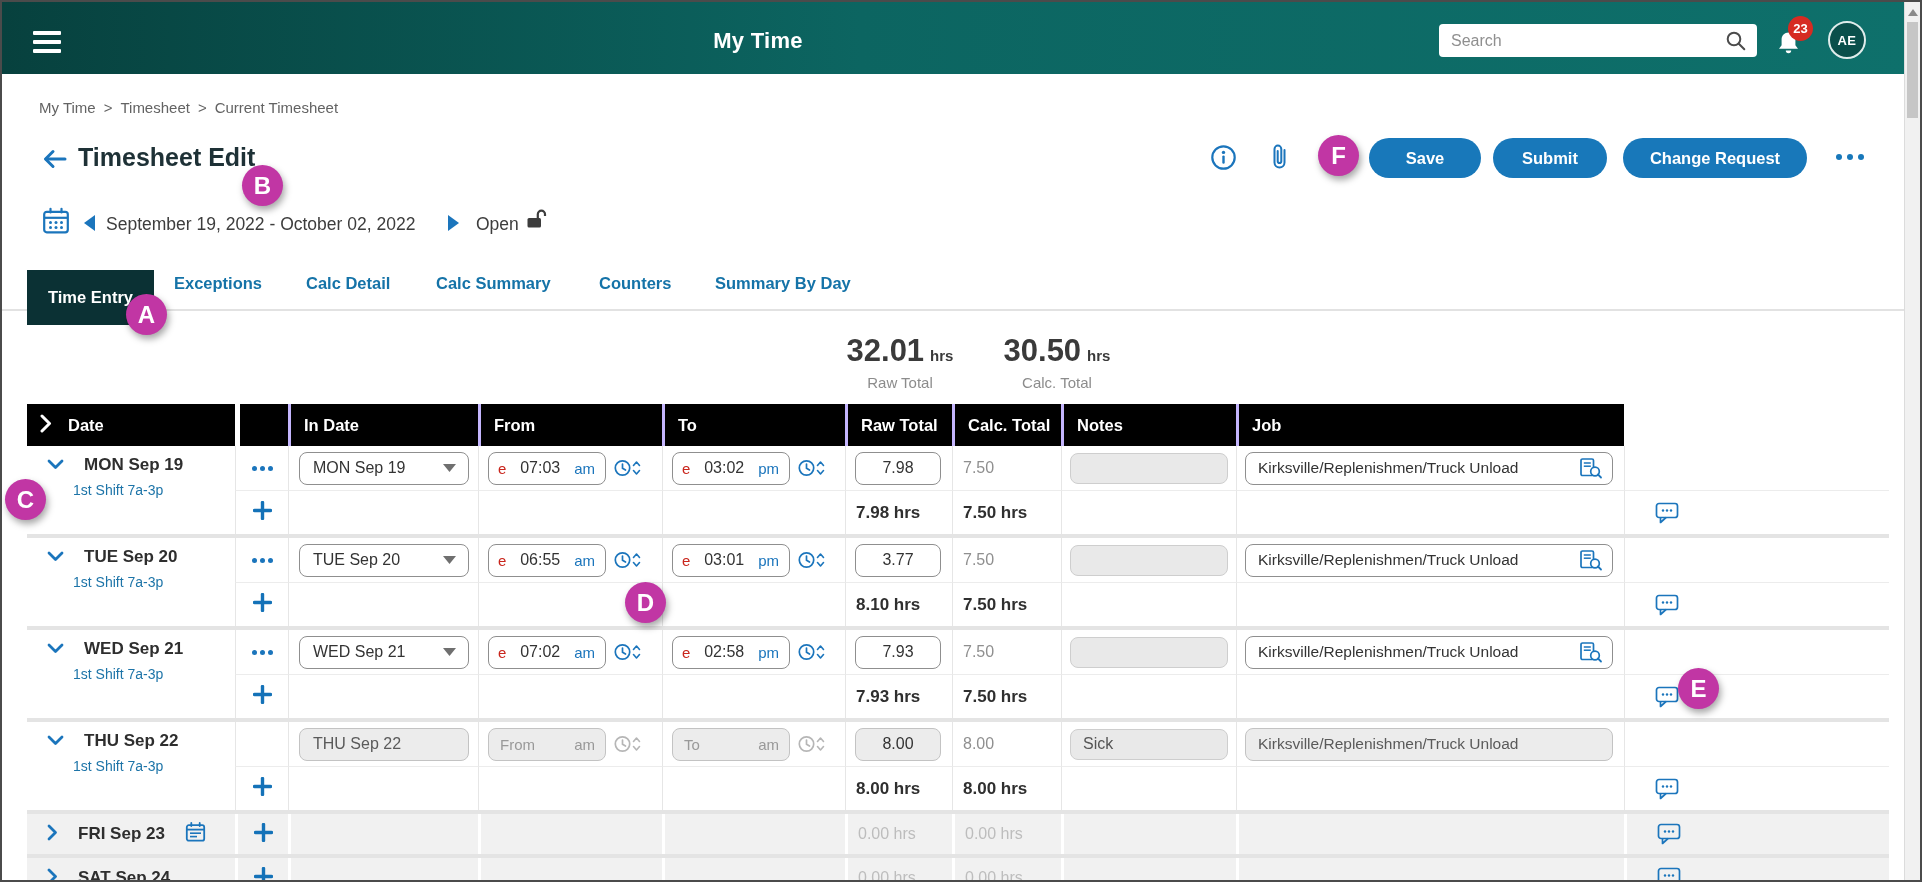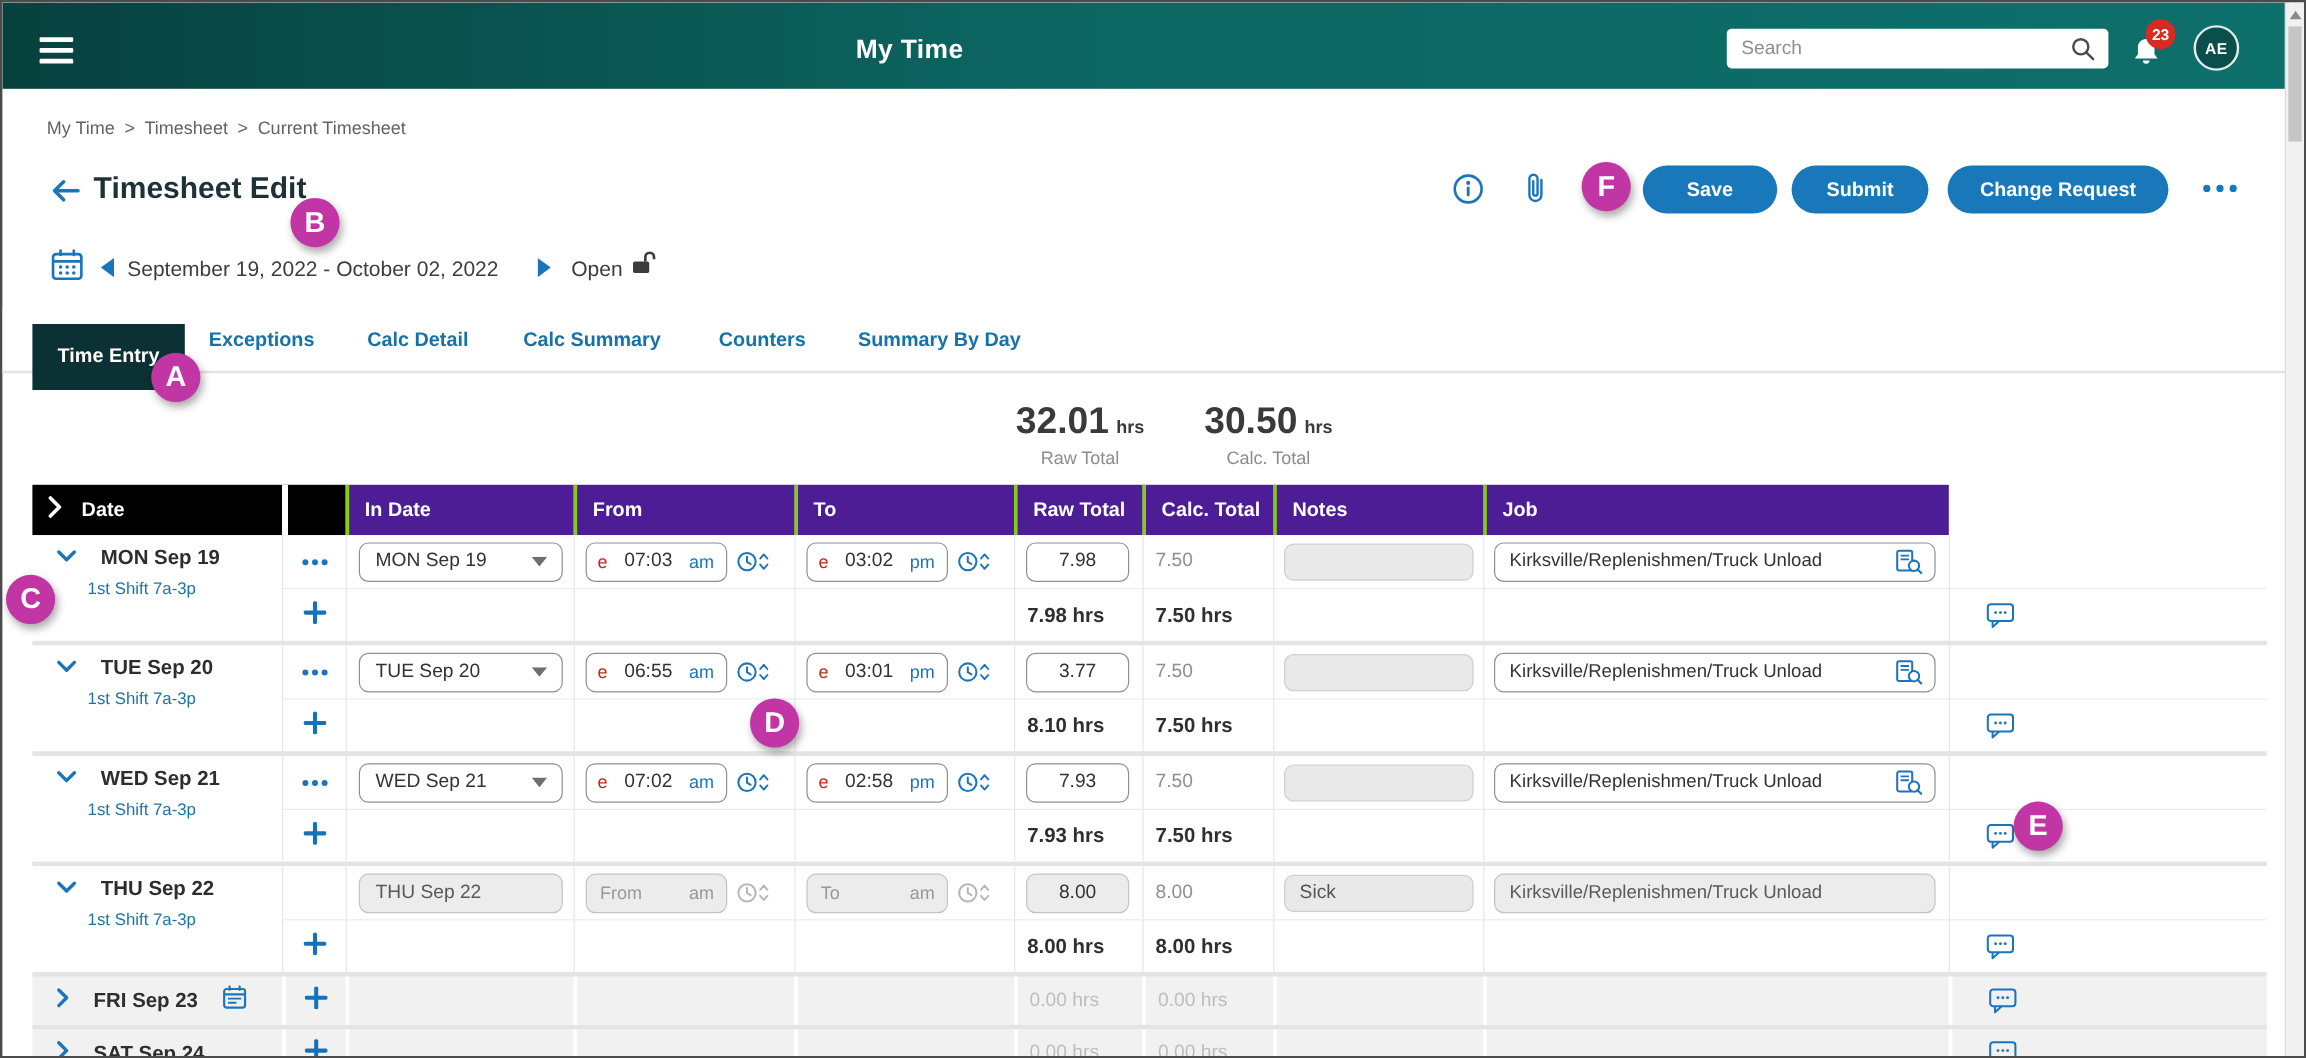--- a/index.html
+++ b/index.html
@@ -54,21 +54,21 @@
   .total-num .val { font-size:31px; font-weight:700; }
   .total-num .unit { font-size:15px; font-weight:700; margin-left:6px; }
   .total-label { margin-top:5px; font-size:15px; color:#8c8c8c; }
 
   
   .grid-cols { display:grid; grid-template-columns:208px 53px 190px 184px 183px 107px 109px 175px 388px 265px; }
   .thead { position:absolute; left:25px; top:402px; width:1862px; height:42px; grid-template-rows:42px; }
   .hcell { display:flex; align-items:center; color:#fff; font-weight:700; font-size:16.5px; }
   .hblack { background:#000; padding-left:13px; gap:16px; }
   .hdots { background:#000; border-left:5px solid #fff; }
-  .hteal { background:#4c1d95; border-left:3px solid #84cc16; padding-left:13px; }
+  .hteal { background:#000000; border-left:3px solid #c4b5fd; padding-left:13px; }
 
   .tbody { position:absolute; left:25px; top:444px; width:1862px; }
   .day-block { grid-template-rows:44px 44px; border-bottom:4px solid #e4e4e4; background:#fff; }
   .c { position:relative; display:flex; align-items:center; border-left:1px solid #e6e6e6; }
   .day { grid-row:1/3; flex-direction:column; align-items:stretch; justify-content:flex-start; border-left:none; padding-top:9px; }
   .dayrow { display:flex; align-items:center; padding-left:20px; gap:20px; }
   .dayname { font-size:17px; font-weight:700; color:#2e2e2e; }
   .shift { margin:7px 0 0 46px; font-size:14px; color:#1d74a8; }
   .r2 { border-top:1px solid #ececec; }
   .center { justify-content:center; }

